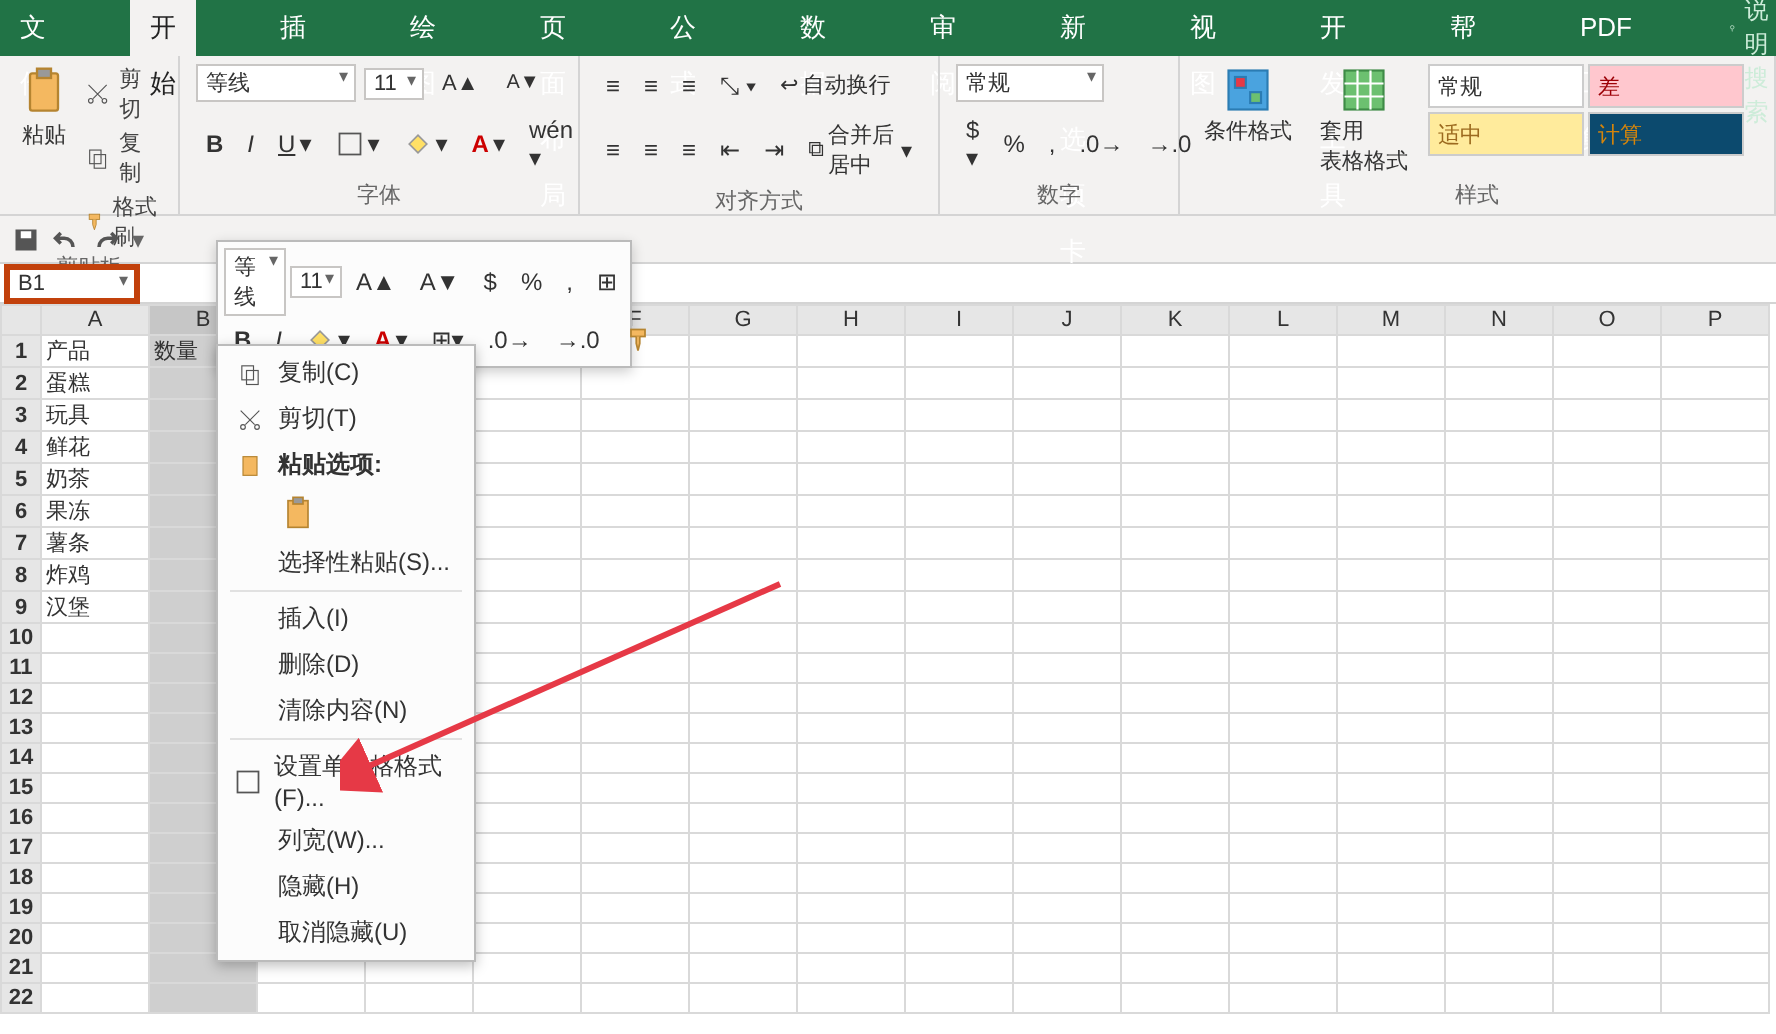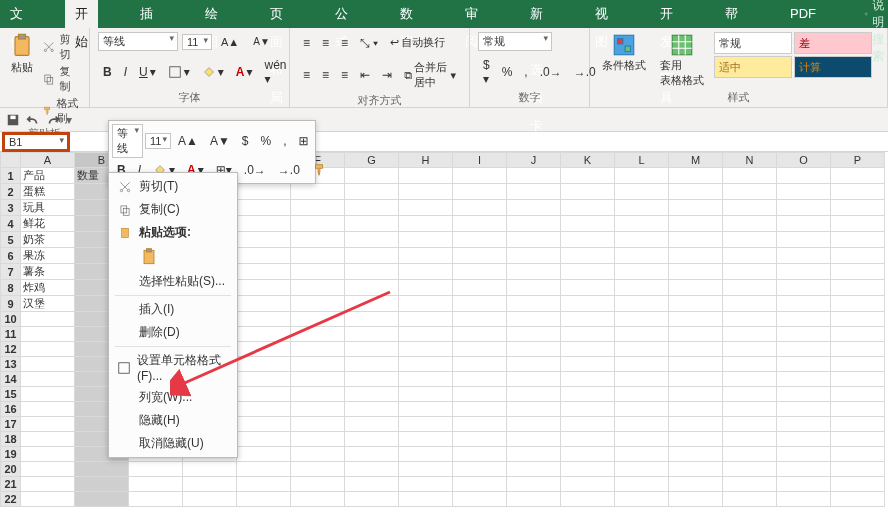--- a/index.html
+++ b/index.html
@@ -727,38 +727,38 @@
           <path d="M7 6v4l1 4 1-4V6"></path>
         </svg>
       </span>
   </div>
 </div>
 
 <div class="ctx">
   <div class="it">
       <span class="ic">
         <svg width="14" height="14" viewBox="0 0 24 24" fill="none" stroke="#555">
+          <rect x="5" y="5" width="10" height="12"></rect>
+          <rect x="9" y="9" width="10" height="12"></rect>
+        </svg>
+      </span>
+      <span>复制(C)</span>
+    </div>
+  <div class="it">
+      <span class="ic">
+        <svg width="14" height="14" viewBox="0 0 24 24" fill="none" stroke="#555">
           <circle cx="6" cy="18" r="2"></circle>
           <circle cx="18" cy="18" r="2"></circle>
           <path d="M8 16L20 4M16 16L4 4"></path>
         </svg>
       </span>
       <span>剪切(T)</span>
     </div>
   <div class="it">
       <span class="ic">
-        <svg width="14" height="14" viewBox="0 0 24 24" fill="none" stroke="#555">
-          <rect x="5" y="5" width="10" height="12"></rect>
-          <rect x="9" y="9" width="10" height="12"></rect>
-        </svg>
-      </span>
-      <span>复制(C)</span>
-    </div>
-  <div class="it">
-      <span class="ic">
         <svg width="14" height="14" viewBox="0 0 24 24" fill="#f4b860" stroke="#b58430">
           <rect x="6" y="4" width="12" height="16"></rect>
         </svg>
       </span>
       <b>粘贴选项:</b>
     </div>
   <div class="it">
       <span class="ic"></span>
       <svg width="20" height="20" viewBox="0 0 24 24" fill="#f4b860" stroke="#b58430">
         <rect x="6" y="4" width="12" height="16"></rect>
@@ -770,20 +770,24 @@
       <span>选择性粘贴(S)...</span>
     </div>
   <div class="sep"></div>
   <div class="it">
       <span class="ic"></span>
       <span>插入(I)</span>
     </div>
   <div class="it">
       <span class="ic"></span>
       <span>删除(D)</span>
+    </div>
+  <div class="it">
+      <span class="ic"></span>
+      <span>清除内容(N)</span>
     </div>
   <div class="sep"></div>
   <div class="it">
       <span class="ic">
         <svg width="14" height="14" viewBox="0 0 16 16" fill="none" stroke="#555">
           <rect x="2" y="2" width="12" height="12"></rect>
         </svg>
       </span>
       <span>设置单元格格式(F)...</span>
     </div>

